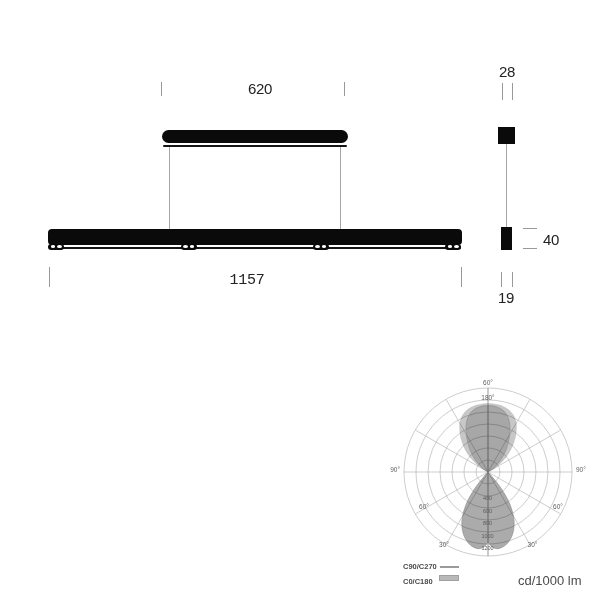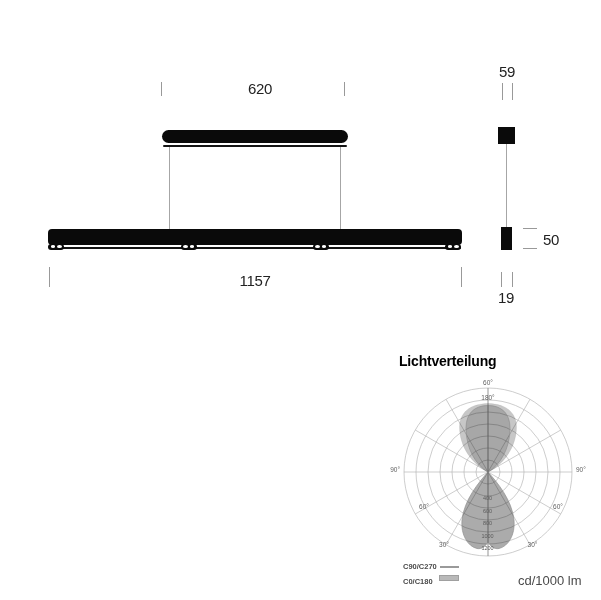--- a/index.html
+++ b/index.html
@@ -68,39 +68,38 @@
       <span class="dot"></span>
       <span class="dot"></span>
     </div>
   <div class="light-pill" style="left:445px;">
       <span class="dot"></span>
       <span class="dot"></span>
     </div>
 
   <div class="tickv" style="left:48.5px;top:267px;height:20px;"></div>
   <div class="tickv" style="left:460.5px;top:267px;height:20px;"></div>
-  <div class="dim-label" style="left:220px;top:272px;width:70px;">1157</div>
+  <div class="dim-label" style="left:212px;top:272px;width:70px;font-family:Liberation Mono, monospace;">1157</div>
 
-  <div class="dim-label" style="left:487px;top:63px;width:40px;">59</div>
+  <div class="dim-label" style="left:487px;top:63px;width:40px;">28</div>
   <div class="tickv" style="left:502px;top:83px;height:17px;"></div>
   <div class="tickv" style="left:512px;top:83px;height:17px;"></div>
 
   <div class="side-square"></div>
   <div class="cable" style="left:506px;top:143.5px;height:83.5px;"></div>
   <div class="side-profile"></div>
 
   <div class="tickh" style="left:523px;top:228px;width:14px;"></div>
   <div class="tickh" style="left:523px;top:248px;width:14px;"></div>
-  <div class="dim-label" style="left:543px;top:231px;width:30px;text-align:left;">50</div>
+  <div class="dim-label" style="left:543px;top:231px;width:30px;text-align:left;">40</div>
 
   <div class="tickv" style="left:500.5px;top:271.5px;height:15.5px;"></div>
   <div class="tickv" style="left:512px;top:271.5px;height:15.5px;"></div>
   <div class="dim-label" style="left:486px;top:289px;width:40px;">19</div>
 
-  <div class="chart-title">Lichtverteilung</div>
 
   <svg class="abs" style="left:380px;top:372px;" width="215" height="210" viewBox="0 0 215 210">
 
     <g stroke="#b8b8b8" stroke-width="0.7" fill="none">
       <circle cx="108" cy="100" r="12"></circle>
         <circle cx="108" cy="100" r="24"></circle>
       <circle cx="108" cy="100" r="36"></circle>
         <circle cx="108" cy="100" r="48"></circle>
       <circle cx="108" cy="100" r="60"></circle>
         <circle cx="108" cy="100" r="72"></circle>

